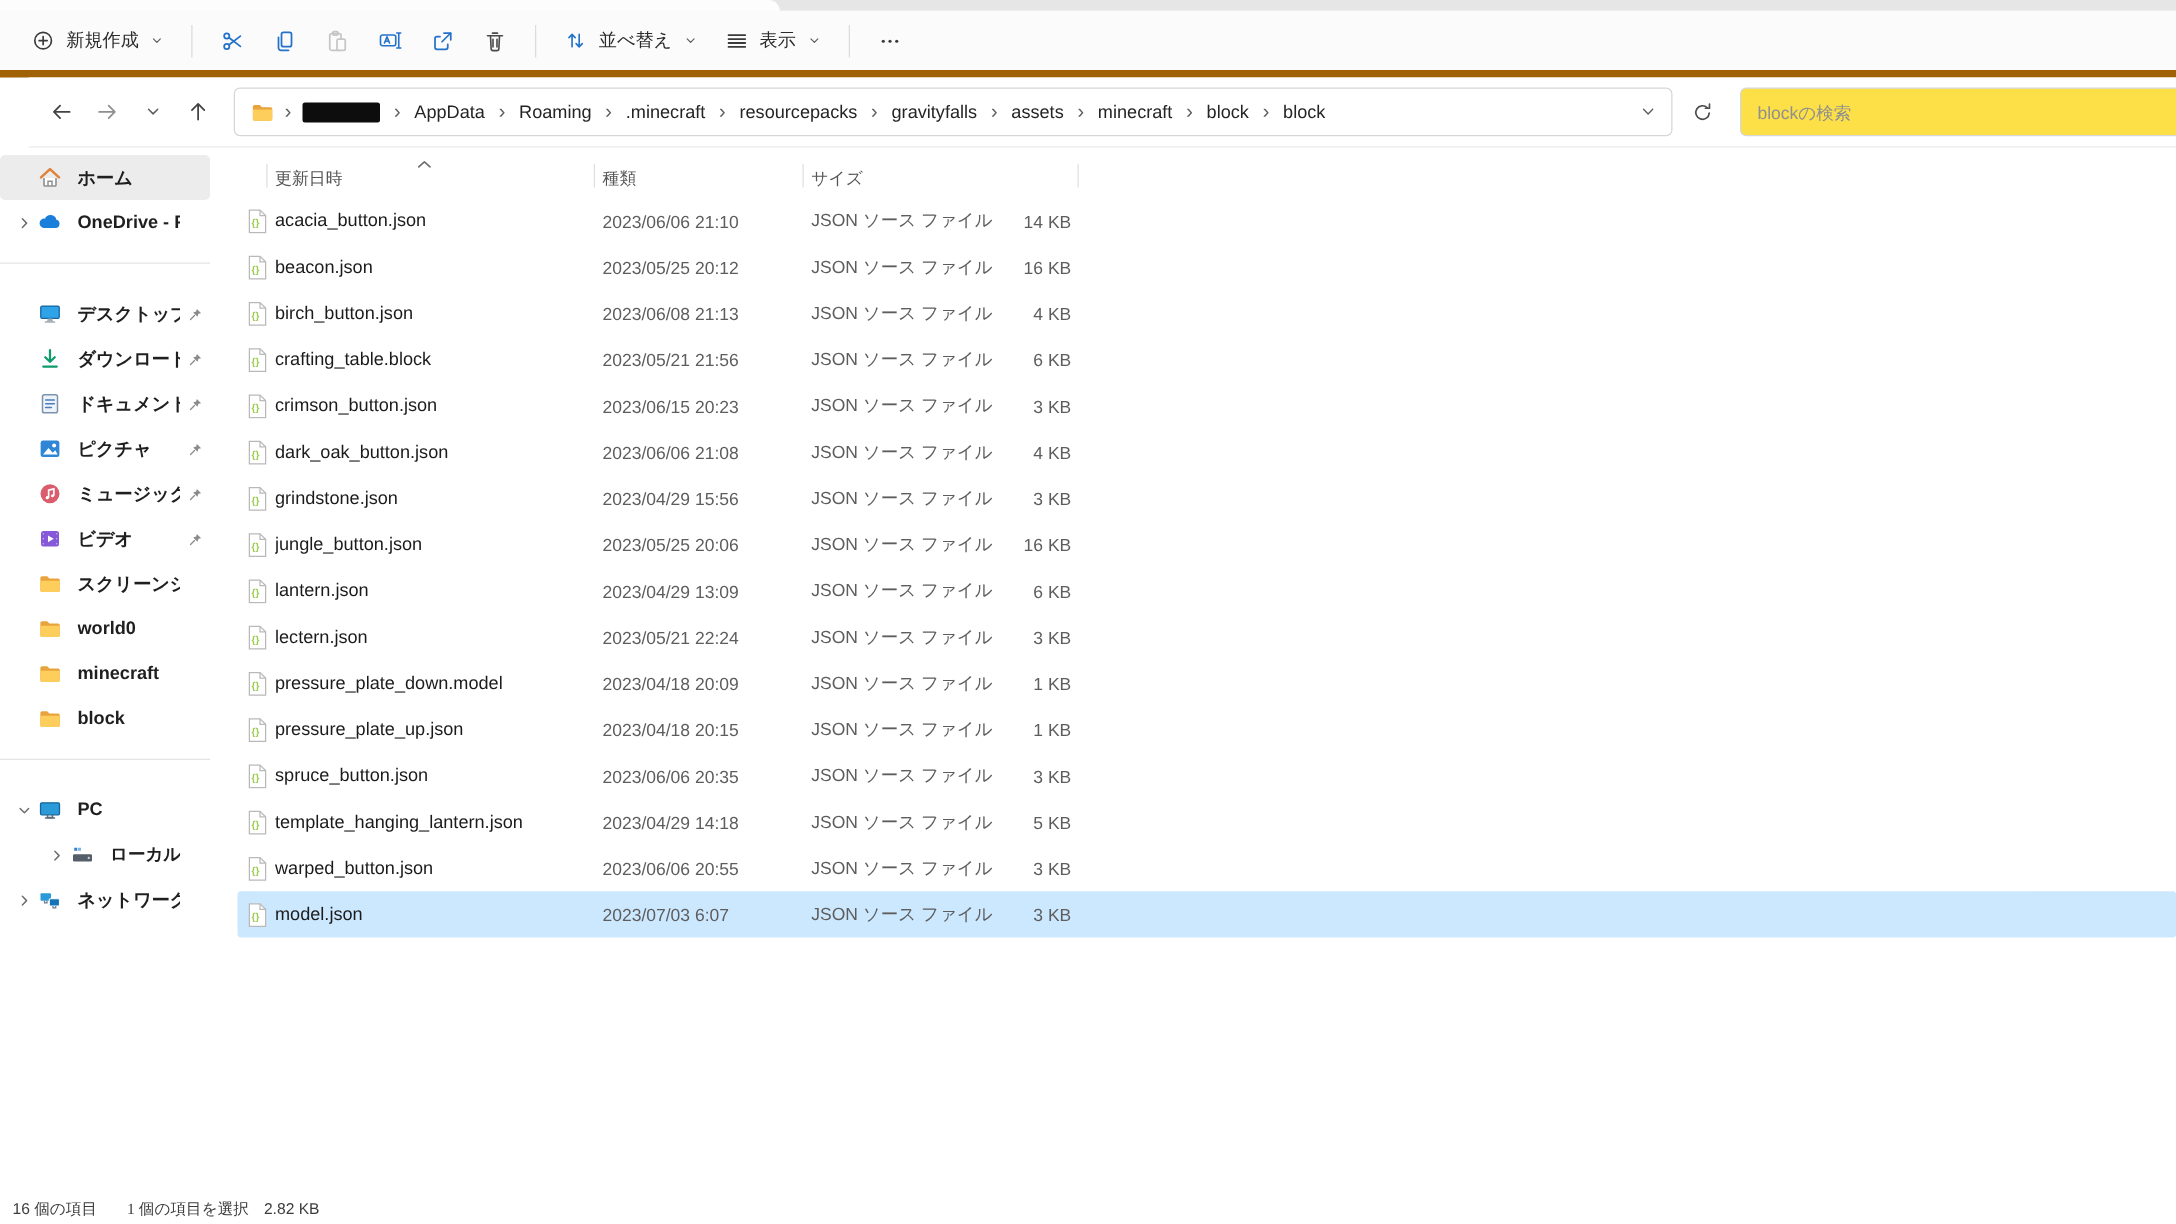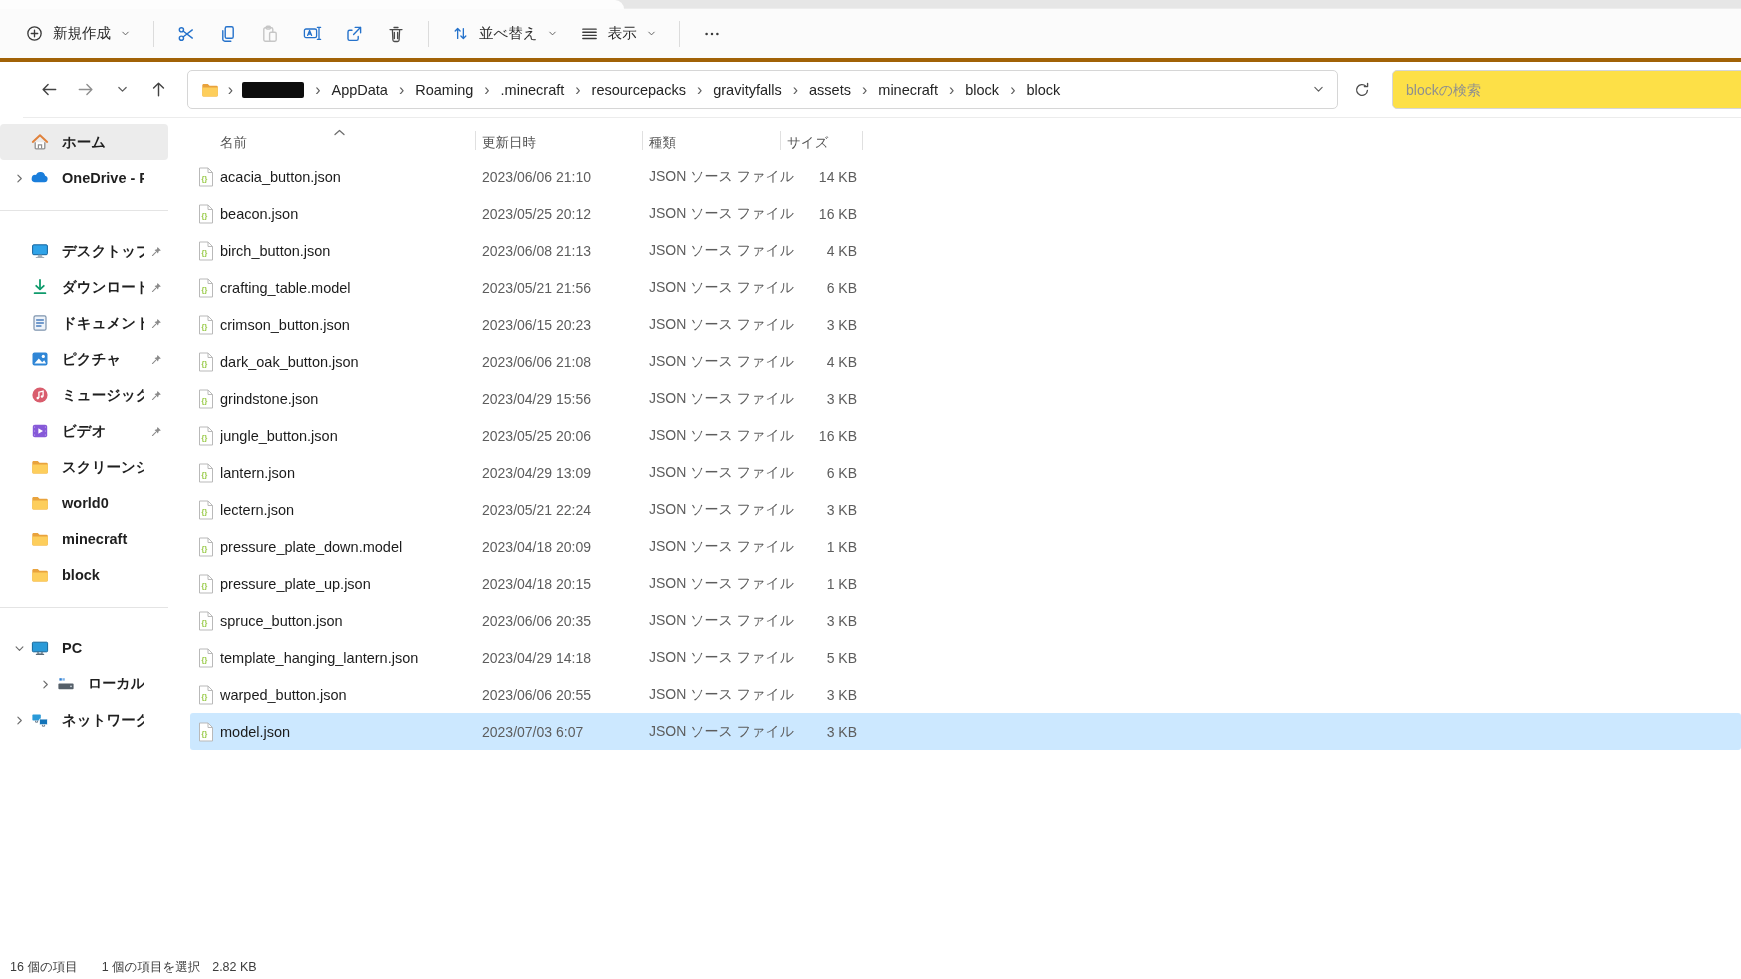--- a/index.html
+++ b/index.html
@@ -6,21 +6,21 @@
   html,body { width:1741px; height:979px; overflow:hidden; background:#fff;
     font-family:"Liberation Sans","DejaVu Sans",sans-serif; color:#1f1f1f; }
   .window { position:relative; width:1741px; height:979px; background:#fff; }
 
   
   .tab-strip { position:absolute; left:0; top:0; width:100%; height:9px; background:#e6e6e6; border-bottom:1px solid #ededed; }
   .tab-strip .active-tab { position:absolute; left:0; top:0; width:624px; height:9px; background:#fdfdfd; border-top-right-radius:9px; }
 
   
   .toolbar { position:absolute; left:0; top:9px; width:100%; height:53px; background:#fbfbfb;
-    border-bottom:4px solid #a16207; display:flex; align-items:center; }
+    border-bottom:6px solid #a16207; display:flex; align-items:center; }
   .tb-btn { display:flex; align-items:center; gap:9px; border:none; background:transparent; cursor:pointer;
     padding:7px 11px; border-radius:4px; font-size:14.5px; color:#2b2b2b; font-family:inherit; }
   .tb-icon-btn { display:flex; align-items:center; justify-content:center; border:none; background:transparent;
     width:42px; height:36px; border-radius:4px; cursor:pointer; }
   .tb-sep { width:1px; height:26px; background:#dcdcdc; margin:0 11px; }
   .tb-chev { display:flex; align-items:center; }
   .toolbar svg { display:block; }
   .new-btn { margin-left:14px; }
 
   
@@ -82,21 +82,21 @@
   .fcell-icon { padding-left:8px; display:flex; align-items:center; }
   .fcell-icon svg { width:16px; height:20px; }
   .fcell-name { font-size:14.5px; color:#1b1b1b; white-space:nowrap; overflow:hidden; }
   .fcell-date, .fcell-type { font-size:14px; color:#5d5d5d; white-space:nowrap; }
   .fcell-size { font-size:14px; color:#5d5d5d; text-align:right; padding-right:5px; white-space:nowrap; }
 
   
   .status-bar { position:absolute; left:0; bottom:0; width:100%; height:24px; display:flex; align-items:center;
     padding-left:10px; font-size:12.5px; color:#3c3c3c; background:#fff; }
   .status-count { }
-  .status-selection { margin-left:24px; }
+  .status-selection { margin-left:24px;font-family:Liberation Serif, serif; }
   .status-size { margin-left:12px; }
 </style>
 </head>
 <body>
 
 <div class="window">
 
   <div class="tab-strip">
     <div class="active-tab"></div>
   </div>
@@ -563,23 +563,20 @@
               <path d="M9.2 2.6 13.4 6.8l-2.6.7-1 2.9-4.2-4.2 2.9-1z" fill="#8b8b8b"></path>
               <path d="M6.9 9.1 3 13" stroke="#8b8b8b" stroke-width="1.3" stroke-linecap="round" fill="none"></path>
             </svg>
           </span>
   </div>
 </aside>
 
     <section class="content">
       <div class="list-header">
         <div class="hcell"></div>
-        <div class="hcell">
-            <span>名前</span>
-          </div>
         <div class="hcell sep">
             <span>更新日時</span>
           </div>
         <div class="hcell sep">
             <span>種類</span>
           </div>
         <div class="hcell sep">
             <span>サイズ</span>
           </div>
         <span class="header-endsep"></span>
@@ -631,21 +628,21 @@
   </div>
 
   <div class="file-row">
     <span class="fcell-icon">
               <svg viewBox="0 0 16 20">
                 <path d="M1.5 1h8.5L14.5 5.5V19h-13z" fill="#fff" stroke="#b9b9b9" stroke-width="1"></path>
                 <path d="M10 1v4.5h4.5" fill="none" stroke="#b9b9b9" stroke-width="1"></path>
                 <text x="3.2" y="14" font-size="8" font-weight="bold" fill="#9ccc4e">{}</text>
               </svg>
             </span>
-    <span class="fcell-name">crafting_table.model</span>
+    <span class="fcell-name">crafting_table.block</span>
     <span class="fcell-date">2023/05/21 21:56</span>
     <span class="fcell-type">JSON ソース ファイル</span>
     <span class="fcell-size">6 KB</span>
   </div>
 
   <div class="file-row">
     <span class="fcell-icon">
               <svg viewBox="0 0 16 20">
                 <path d="M1.5 1h8.5L14.5 5.5V19h-13z" fill="#fff" stroke="#b9b9b9" stroke-width="1"></path>
                 <path d="M10 1v4.5h4.5" fill="none" stroke="#b9b9b9" stroke-width="1"></path>

